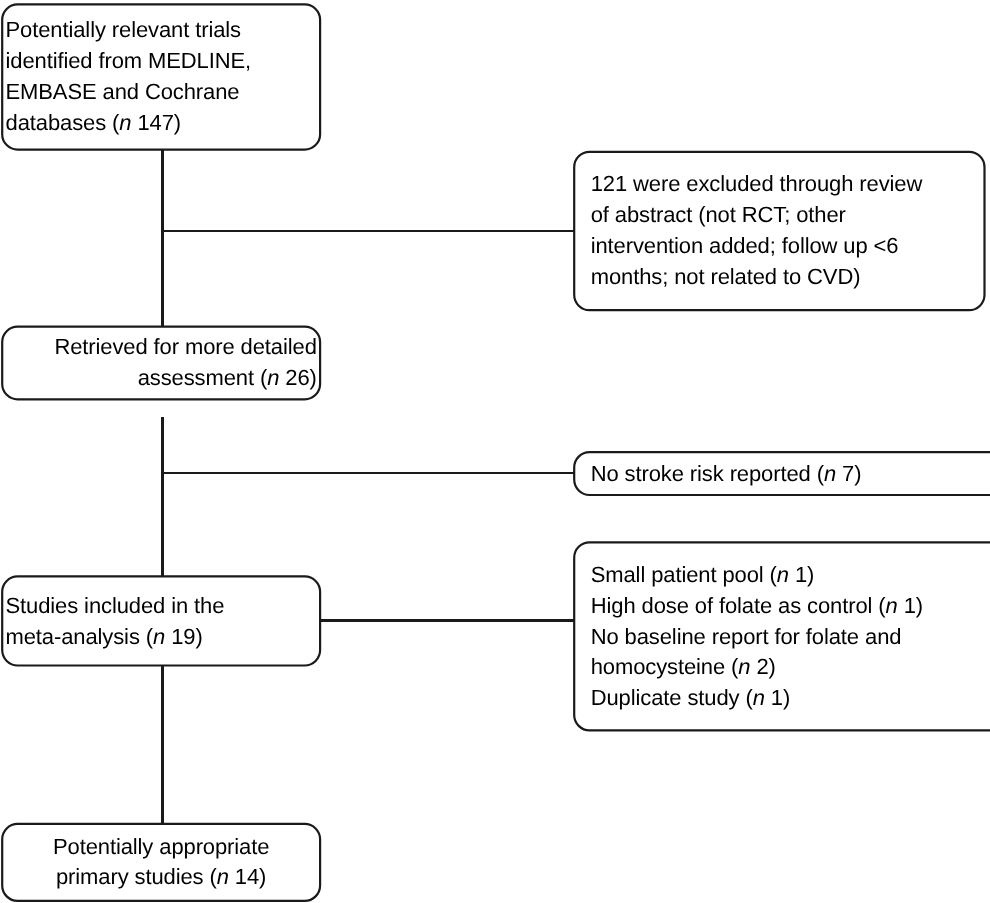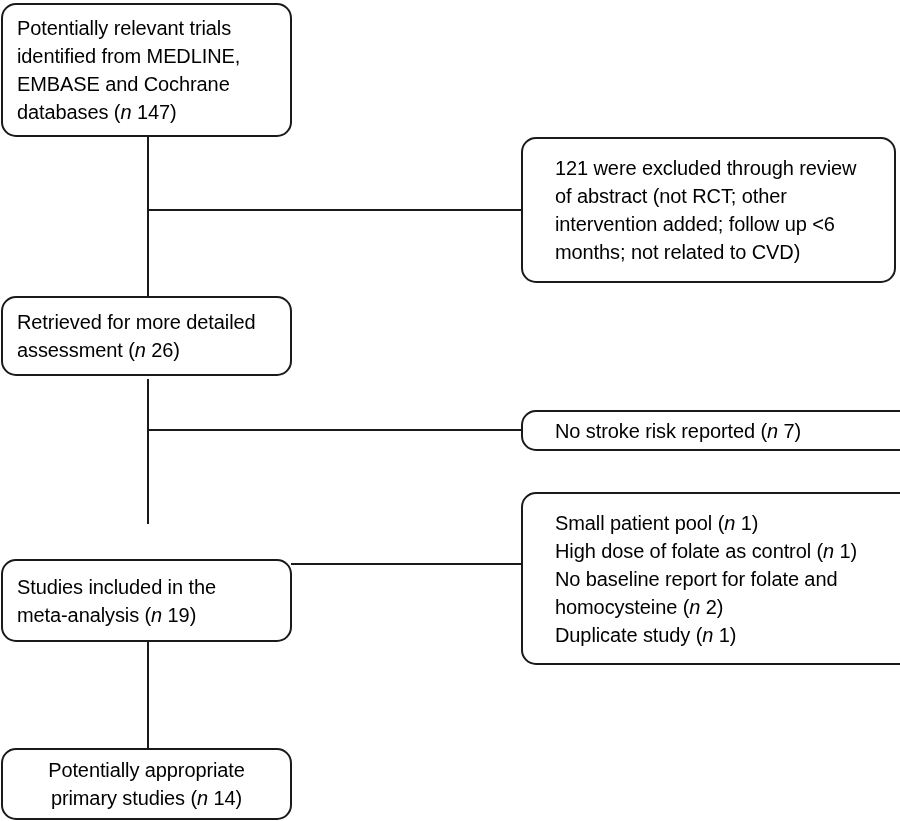--- a/index.html
+++ b/index.html
@@ -32,24 +32,24 @@
     font-size: 20px;
     line-height: 28px;
     letter-spacing: -0.1px;
     overflow: hidden;
   }
   .node .txt {
     display: block;
     white-space: pre-line;
   }
   .node-left .txt {
-    padding: 0 14px;
+    padding: 0 2px;
   }
   .node-right .txt {
-    padding: 0 32px;
+    padding: 0 14px;
   }
   .v-center {
     position: absolute;
     left: 0;
     right: 0;
     top: 50%;
     transform: translateY(-50%);
   }
   i, .nital {
     font-style: italic;
@@ -72,27 +72,27 @@
       <line x1="291" y1="564" x2="522" y2="564"></line>
     </g>
   </svg>
 
   <div class="node node-left" style="left:1px; top:3px; width:291px; height:134px;">
     <div class="v-center">
       <span class="txt">Potentially relevant trials<br>identified from MEDLINE,<br>EMBASE and Cochrane<br>databases (<i class="nital">n</i> 147)</span>
     </div>
   </div>
 
-  <div class="node node-left" style="left:1px; top:296px; width:291px; height:80px;">
+  <div class="node node-left" style="left:1px; top:296px; width:291px; height:68px;text-align:right;">
     <div class="v-center">
       <span class="txt">Retrieved for more detailed<br>assessment (<i class="nital">n</i> 26)</span>
     </div>
   </div>
 
-  <div class="node node-left" style="left:1px; top:523px; width:291px; height:83px;margin-top:36px;">
+  <div class="node node-left" style="left:1px; top:523px; width:291px; height:83px;">
     <div class="v-center">
       <span class="txt">Studies included in the<br>meta-analysis (<i class="nital">n</i> 19)</span>
     </div>
   </div>
 
   <div class="node node-left" style="left:1px; top:748px; width:291px; height:72px;text-align:center;">
     <div class="v-center">
       <span class="txt">Potentially appropriate<br>primary studies (<i class="nital">n</i> 14)</span>
     </div>
   </div>

